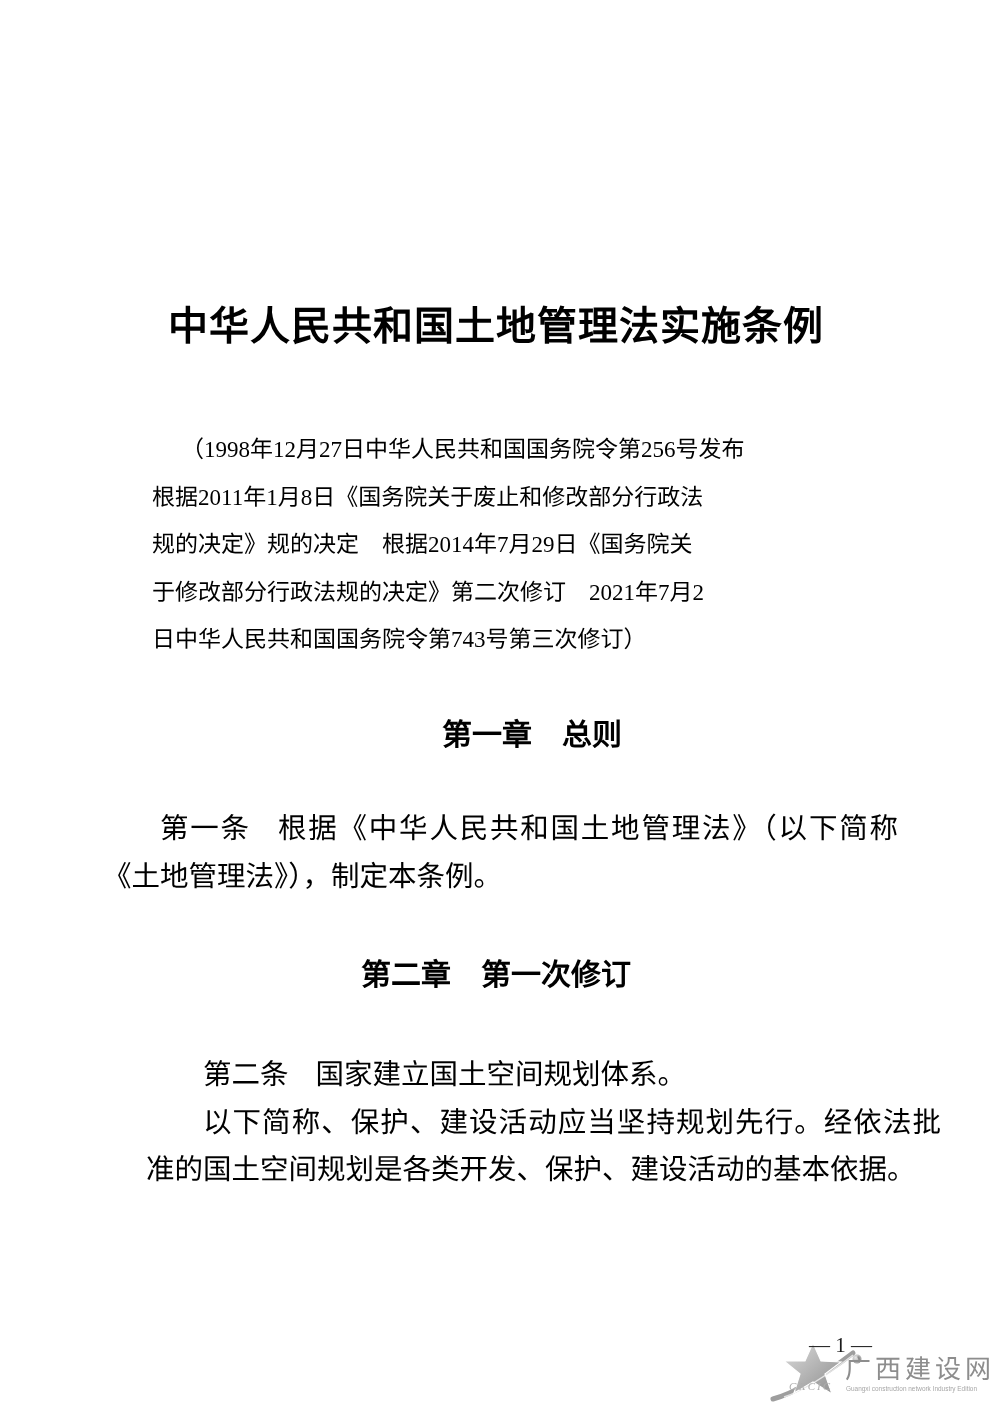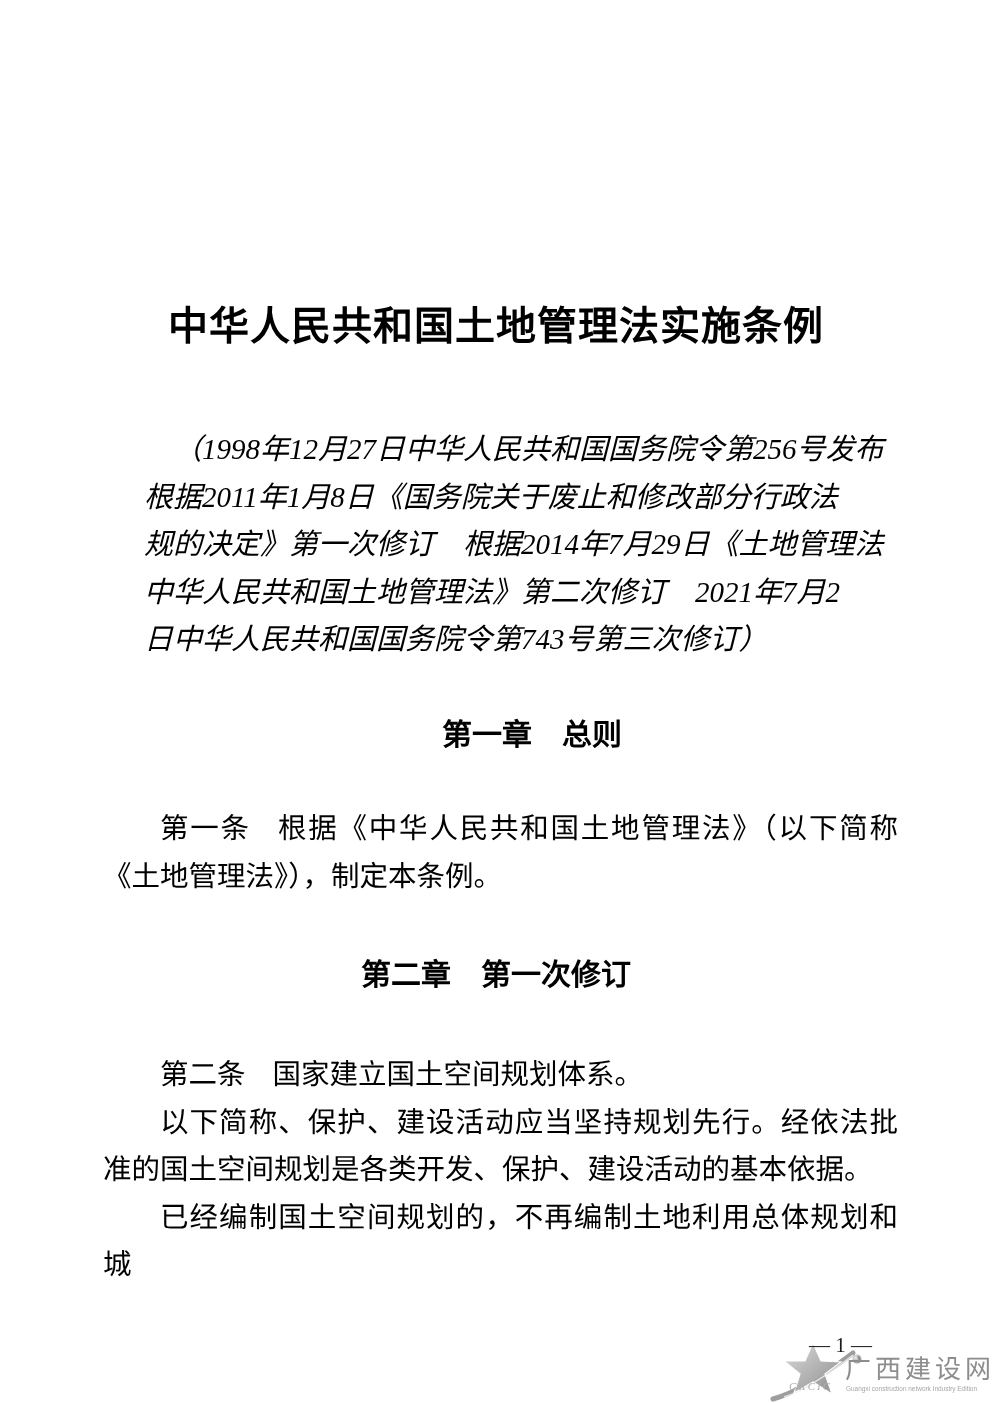--- a/index.html
+++ b/index.html
@@ -7,38 +7,38 @@
     position:relative; width:992px; height:1403px; margin:0 auto;
     background:#ffffff; overflow:hidden; color:#000;
     font-family:"Liberation Serif","DejaVu Serif",serif;
   }
   .page-title {
     position:absolute; top:294px; left:0; width:992px;
     text-align:center; font-size:40px; font-weight:700; letter-spacing:1px;
     font-family:"Liberation Sans","DejaVu Sans",sans-serif;
   }
   .publication-note {
-    position:absolute; top:426px; left:144px; width:748px;
-    font-size:29px; line-height:47.5px;font-style:italic;
+    position:absolute; top:426px; left:152px; width:748px;
+    font-size:23px; line-height:47.5px;
   }
   .note-line { white-space:nowrap; }
   .note-line:first-child { text-indent:29px; }
   .chapter-heading {
     position:absolute; left:0; width:992px; text-align:center;
     font-size:30px; font-weight:700;
     font-family:"Liberation Sans","DejaVu Sans",sans-serif;
   }
   .chapter-heading.ch1 { top:710px;padding-left:36px; }
   .chapter-heading.ch2 { top:950px; }
   .article-block {
     position:absolute; left:103px; width:795px;
     font-size:28.5px; line-height:47.5px; text-align:justify;
   }
   .article-block.a1 { top:805px; }
-  .article-block.a2 { top:1051px; }
+  .article-block.a2 { top:1051px;margin-left:43px; }
   .article-block p { margin:0; text-indent:57px; }
   .article-label {
     font-weight:400; margin-right:0.95em;
     font-family:"Liberation Sans","DejaVu Sans",sans-serif;
   }
   .page-number {
     position:absolute; left:793px; top:1333px; width:95px; text-align:center;
     font-size:21px; color:#1a1a1a; z-index:3; white-space:nowrap;
   }
   .watermark { position:absolute; left:0; top:0; width:992px; height:1403px; pointer-events:none; }
@@ -63,37 +63,36 @@
 </head>
 <body>
 
 <div class="page">
 
   <div class="page-title">中华人民共和国土地管理法实施条例</div>
 
   <div class="publication-note">
     <div class="note-line">（1998年12月27日中华人民共和国国务院令第256号发布</div>
     <div class="note-line">根据2011年1月8日《国务院关于废止和修改部分行政法</div>
-    <div class="note-line">规的决定》第一次修订　根据2014年7月29日《土地管理法</div>
-    <div class="note-line">中华人民共和国土地管理法》第二次修订　2021年7月2</div>
+    <div class="note-line">规的决定》规的决定　根据2014年7月29日《国务院关</div>
+    <div class="note-line">于修改部分行政法规的决定》第二次修订　2021年7月2</div>
     <div class="note-line">日中华人民共和国国务院令第743号第三次修订）</div>
   </div>
 
   <div class="chapter-heading ch1">第一章　总则</div>
 
   <div class="article-block a1">
     <p><span class="article-label">第一条</span><span>根据《中华人民共和国土地管理法》（以下简称《土地管理法》），制定本条例。</span></p>
   </div>
 
   <div class="chapter-heading ch2">第二章　第一次修订</div>
 
   <div class="article-block a2">
     <p><span class="article-label">第二条</span><span>国家建立国土空间规划体系。</span></p>
     <p>以下简称、保护、建设活动应当坚持规划先行。经依法批准的国土空间规划是各类开发、保护、建设活动的基本依据。</p>
-    <p>已经编制国土空间规划的，不再编制土地利用总体规划和城</p>
   </div>
 
   <div class="watermark">
     <svg class="watermark-star" width="100" height="62" viewBox="0 0 100 62">
       <defs>
         <linearGradient id="starGrad" x1="0" y1="0" x2="1" y2="1">
           <stop offset="0" stop-color="#dcdcdc"></stop>
           <stop offset="0.5" stop-color="#b4b4b4"></stop>
           <stop offset="1" stop-color="#8c8c8c"></stop>
         </linearGradient>

